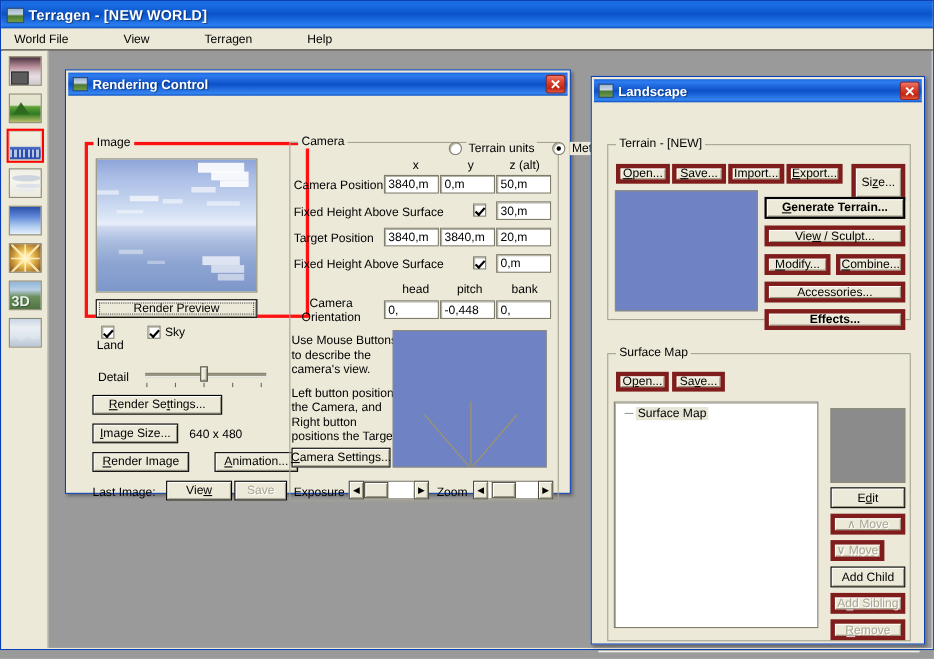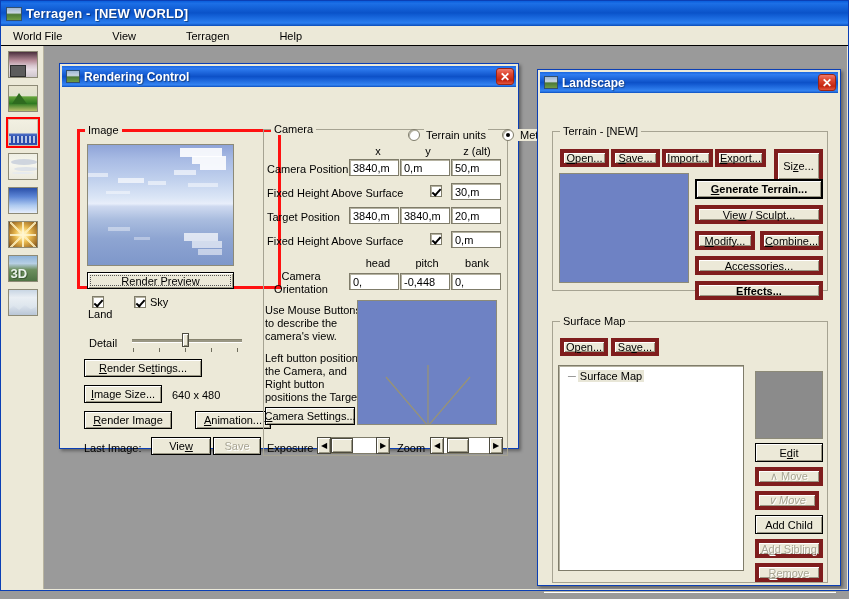--- a/index.html
+++ b/index.html
@@ -734,21 +734,21 @@
         </div>
 
         <div class="gray-pane" style="left:217px; top:276px; width:68px; height:68px;"></div>
 
         <div class="btn" style="left:217px; top:348px; width:68px; height:19px;">
           <span>E<u class="hk">d</u>it</span>
         </div>
         <div class="btn flatborder disabled" style="left:217px; top:372px; width:68px; height:19px;">
           <span>∧ Move</span>
         </div>
-        <div class="btn flatborder disabled" style="left:217px; top:396px; width:64px; height:19px;font-style:italic;">
+        <div class="btn flatborder disabled" style="left:217px; top:396px; width:49px; height:19px;">
           <span>∨ Move</span>
         </div>
         <div class="btn" style="left:217px; top:420px; width:68px; height:19px;">
           <span>Add Child</span>
         </div>
         <div class="btn flatborder disabled" style="left:217px; top:444px; width:68px; height:19px;">
           <span>A<u class="hk">d</u>d Sibling</span>
         </div>
         <div class="btn flatborder disabled" style="left:217px; top:468px; width:68px; height:19px;">
           <span><u class="hk">R</u>emove</span>

